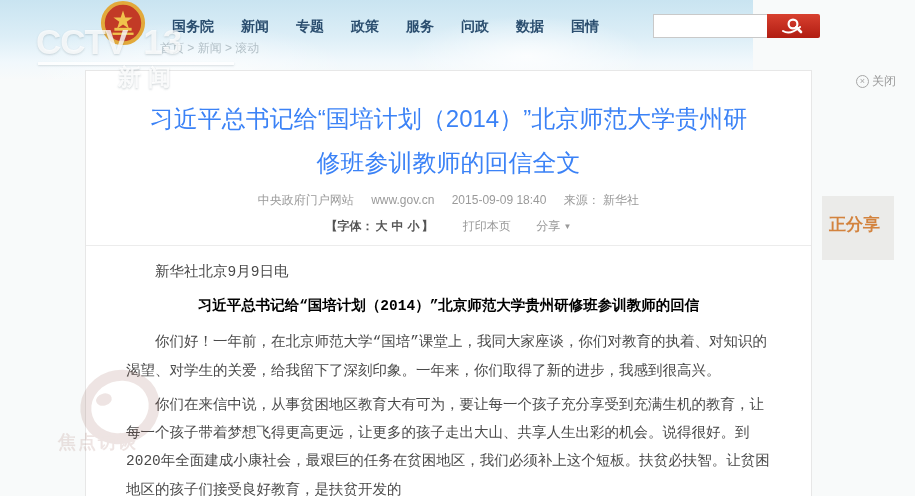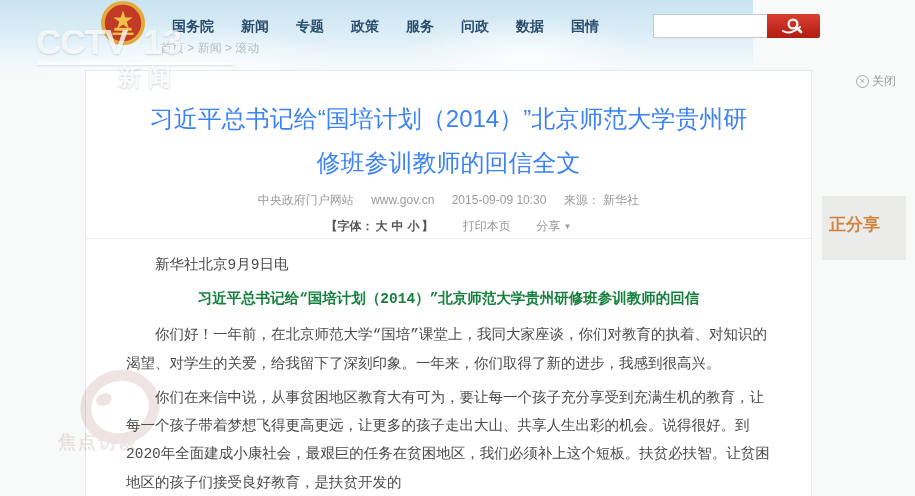--- a/index.html
+++ b/index.html
@@ -32,53 +32,53 @@
   .card {
     position:absolute; left:85px; top:70px; width:727px; height:426px;
     background:#ffffff; border:1px solid #e7e7e7; border-bottom:none; box-sizing:border-box;
   }
   .title {
     margin:26px auto 0; max-width:600px; text-align:center;
     font-size:24px; line-height:1.83; color:#3b82f6; font-weight:500;
   }
   .meta { text-align:center; margin-top:7px; font-size:12px; color:#9a9a9a; }
   .meta span { margin:16px 7px; }
-  .toolbar { text-align:center; margin-top:9px; padding-bottom:3px; font-size:12px;
+  .toolbar { text-align:center; margin-top:9px; padding-bottom:10px; font-size:12px;
              color:#999; border-bottom:1px solid #ececec; }
   .toolbar .font-label { color:#555; font-weight:bold; }
   .fsize { color:#555; font-weight:bold; margin:0 2px; cursor:pointer; }
   .toolbar .print { margin:0 22px 0 26px; cursor:pointer; }
   .toolbar .share { cursor:pointer; }
   .toolbar .arrow { font-size:8px; vertical-align:1px; }
   .body { padding:12px 40px 0; font-size:14.5px; color:#4a4a4a; line-height:1.95; }
   .para { margin:0 0 6px;font-family:Liberation Mono, monospace; }
   .para.indent { text-indent:2em; }
   .para.plain { text-indent:0; }
-  .para.red-center { text-align:center; text-indent:0; color:#15803d; font-weight:bold; margin:4px 0 8px; }
+  .para.red-center { text-align:center; text-indent:0; color:#000000; font-weight:bold; margin:4px 0 8px; }
 
   
   .close-btn { position:absolute; left:856px; top:73px; font-size:12px; color:#999;
                display:flex; align-items:center; cursor:pointer; }
   .close-icon { width:11px; height:11px; border:1px solid #a7a7a7; border-radius:50%;
                 display:inline-flex; align-items:center; justify-content:center;
                 font-size:9px; line-height:1; color:#a7a7a7; margin-right:3px; }
   .qr-panel { position:absolute; left:822px; top:90px; width:58px; text-align:center; }
   .qr { position:relative; width:52px; height:52px; margin:0 auto; background:#fff;
         background-image:conic-gradient(#1c1c1c 25%, #fff 0 50%, #1c1c1c 0 75%, #fff 0);
         background-size:7px 7px; outline:3px solid #fff; }
   .fp { position:absolute; width:12px; height:12px; box-sizing:border-box;
         border:3px solid #111; background:radial-gradient(circle,#111 0 2px,#fff 2.2px); }
   .fp.tl { left:0; top:0; } .fp.tr { right:0; top:0; } .fp.bl { left:0; bottom:0; }
   .qr-center { position:absolute; left:20px; top:20px; width:12px; height:12px;
                background:#c0392b; border:2px solid #fff; box-sizing:content-box;
                border-radius:2px; }
   .qr-center::after { content:""; position:absolute; left:4px; top:4px; width:4px; height:4px;
                       background:#fff; border-radius:1px; }
   .qr-caption { margin-top:5px; font-size:11px; line-height:1.4; color:#c0392b; }
-  .share-widget { position:absolute; left:822px; top:196px; width:84px; height:64px;
+  .share-widget { position:absolute; left:822px; top:196px; width:72px; height:64px;
                   background:#ebebe9; cursor:pointer; }
   .share-widget .txt { position:absolute; left:7px; top:17px; font-size:17px;
                        font-weight:bold; color:#d3833e; }
 
   
   .wm { position:absolute; pointer-events:none; z-index:6; }
   .wm-cctv { left:36px; top:22px; color:rgba(255,255,255,.78);
              text-shadow:0 1px 2px rgba(90,110,120,.25); font-weight:bold; }
   .wm-cctv .big { font-size:35px; letter-spacing:-1px; }
   .wm-cctv .num { font-size:35px; margin-left:16px; }
@@ -132,21 +132,21 @@
 
     <div class="breadcrumb">首页 &gt; 新闻 &gt; 滚动</div>
   </div>
 
   <div class="card">
     <h1 class="title">习近平总书记给“国培计划（2014）”北京师范大学贵州研修班参训教师的回信全文</h1>
 
     <div class="meta">
       <span>中央政府门户网站</span>
       <span>www.gov.cn</span>
-      <span>2015-09-09 10:30</span>
+      <span>2015-09-09 18:40</span>
       <span>来源： 新华社</span>
     </div>
 
     <div class="toolbar">
       <span class="font-label">【字体：</span><span><span class="fsize">大</span><span class="fsize">中</span><span class="fsize">小</span></span><span class="font-label">】</span>
       <span class="print">打印本页</span>
       <span class="share"><span>分享</span> <span class="arrow">▼</span></span>
     </div>
 
     <div class="body">

